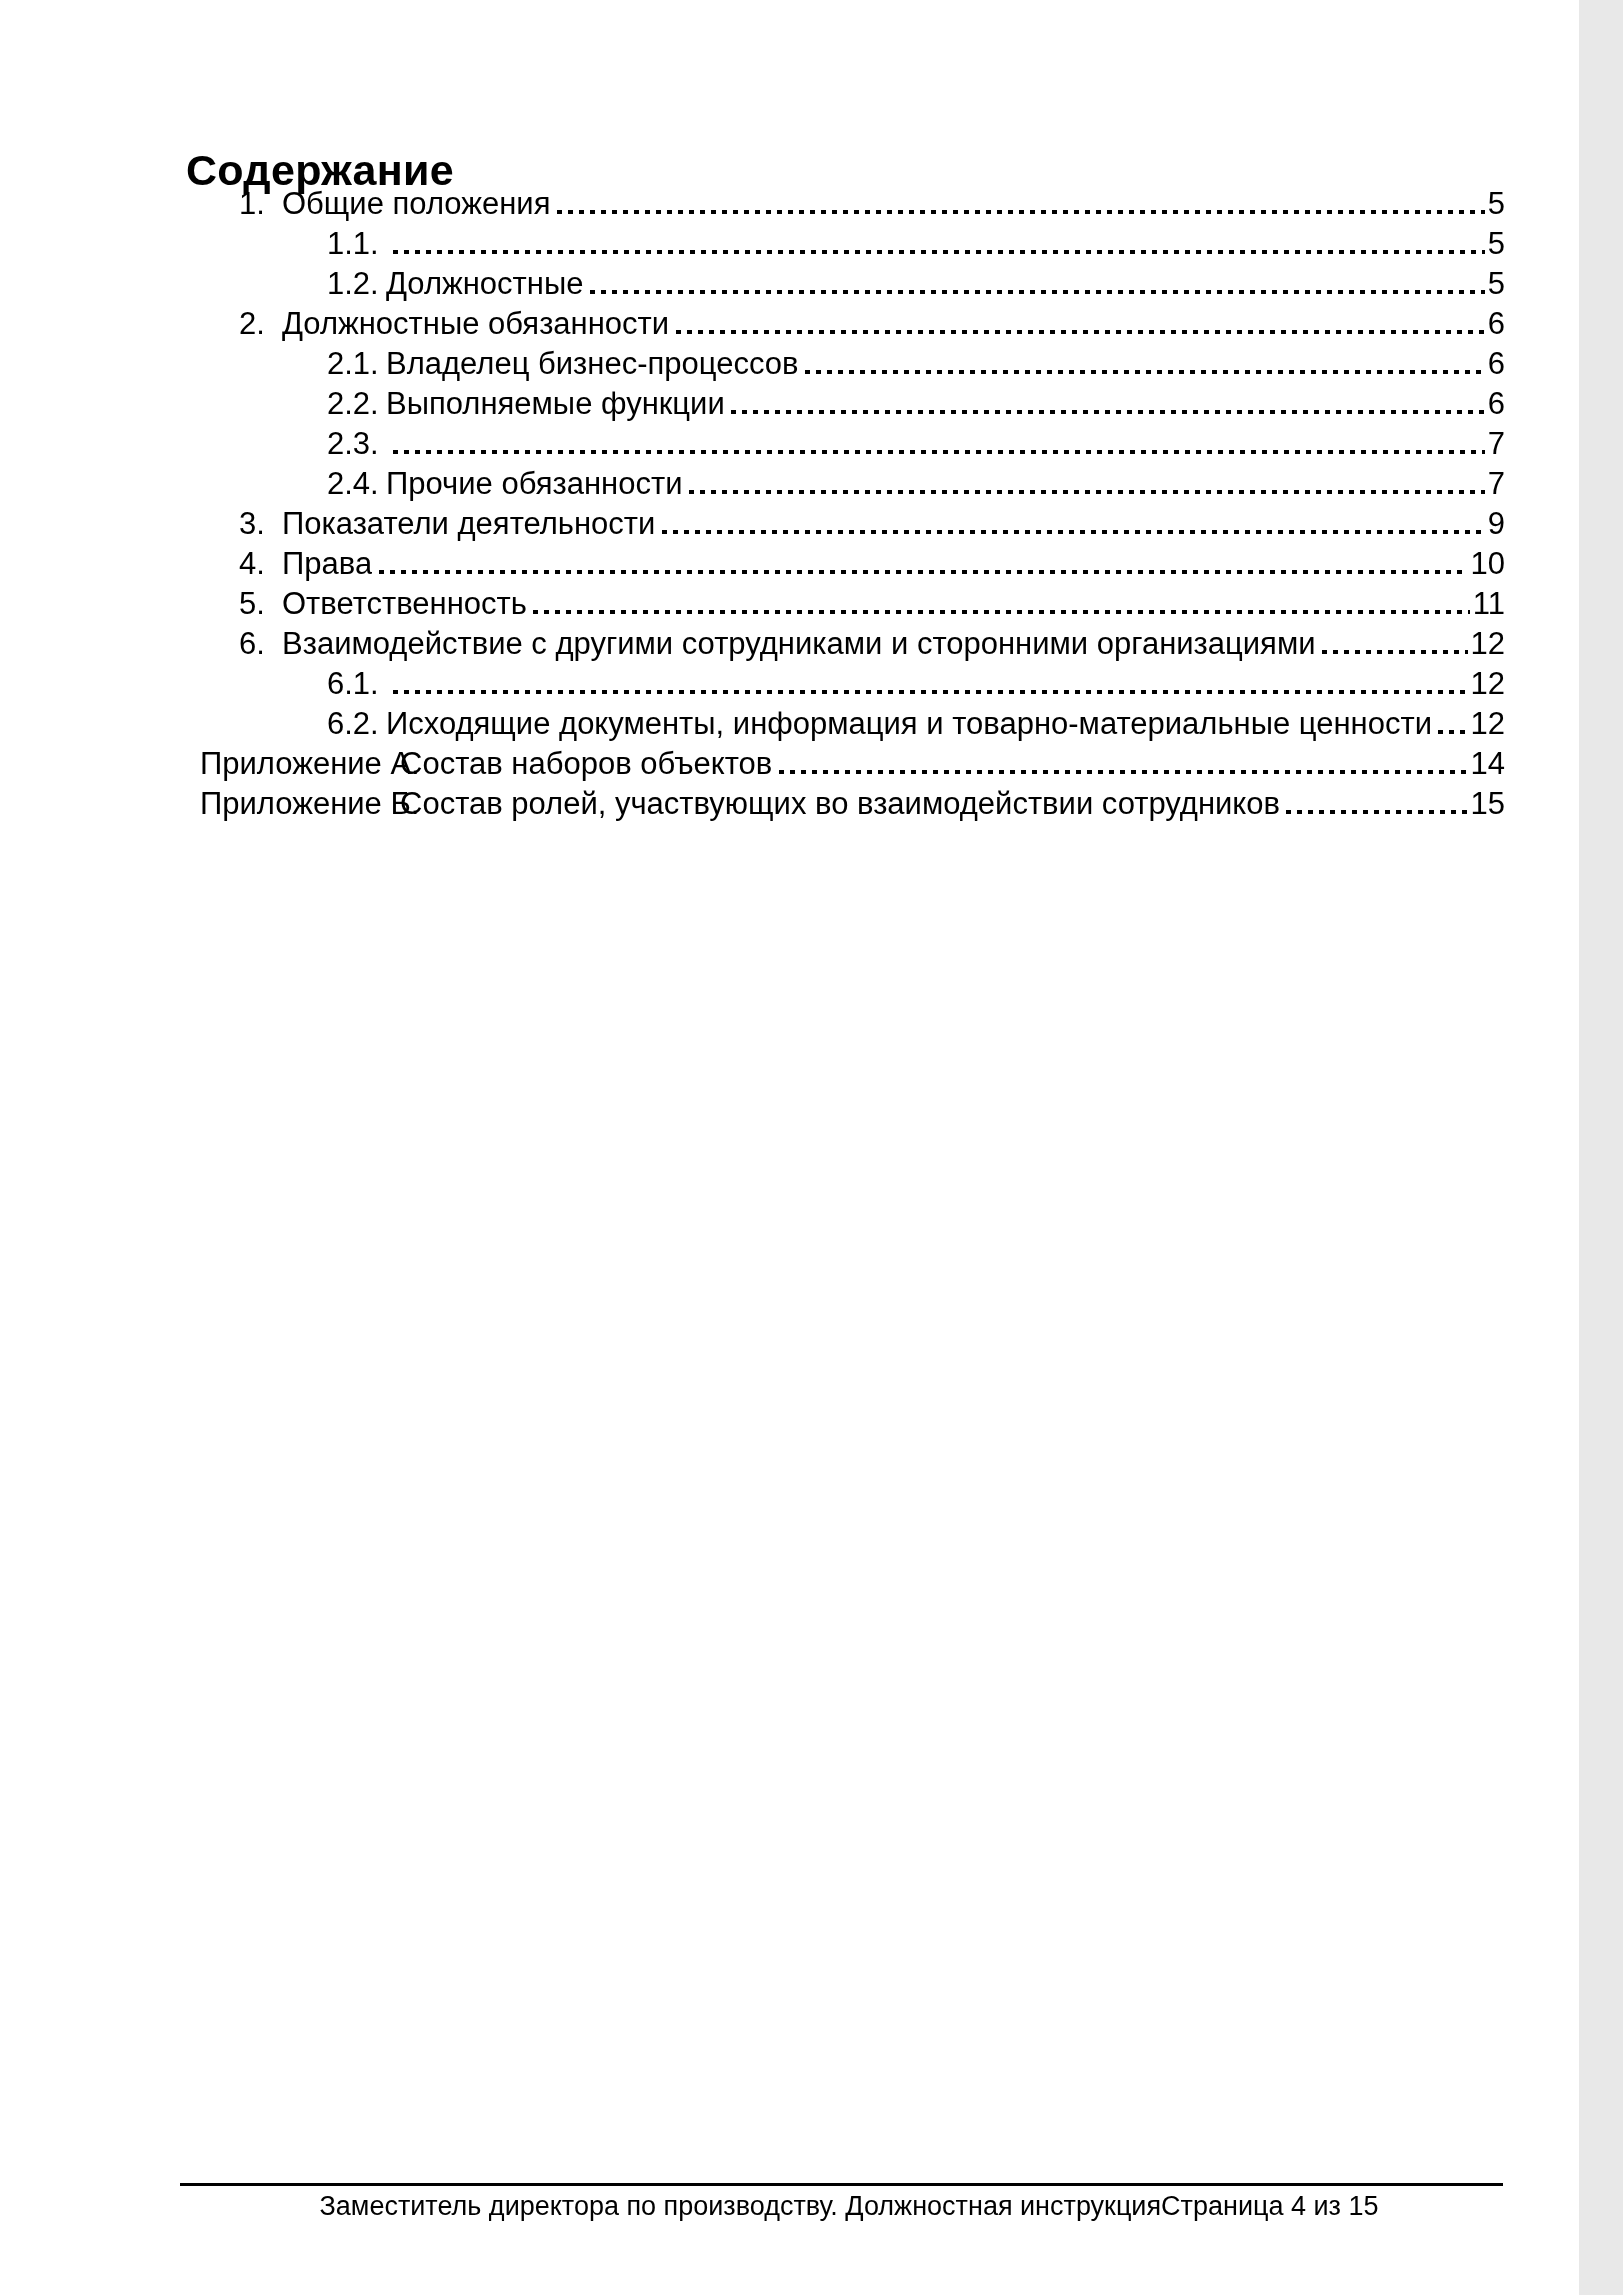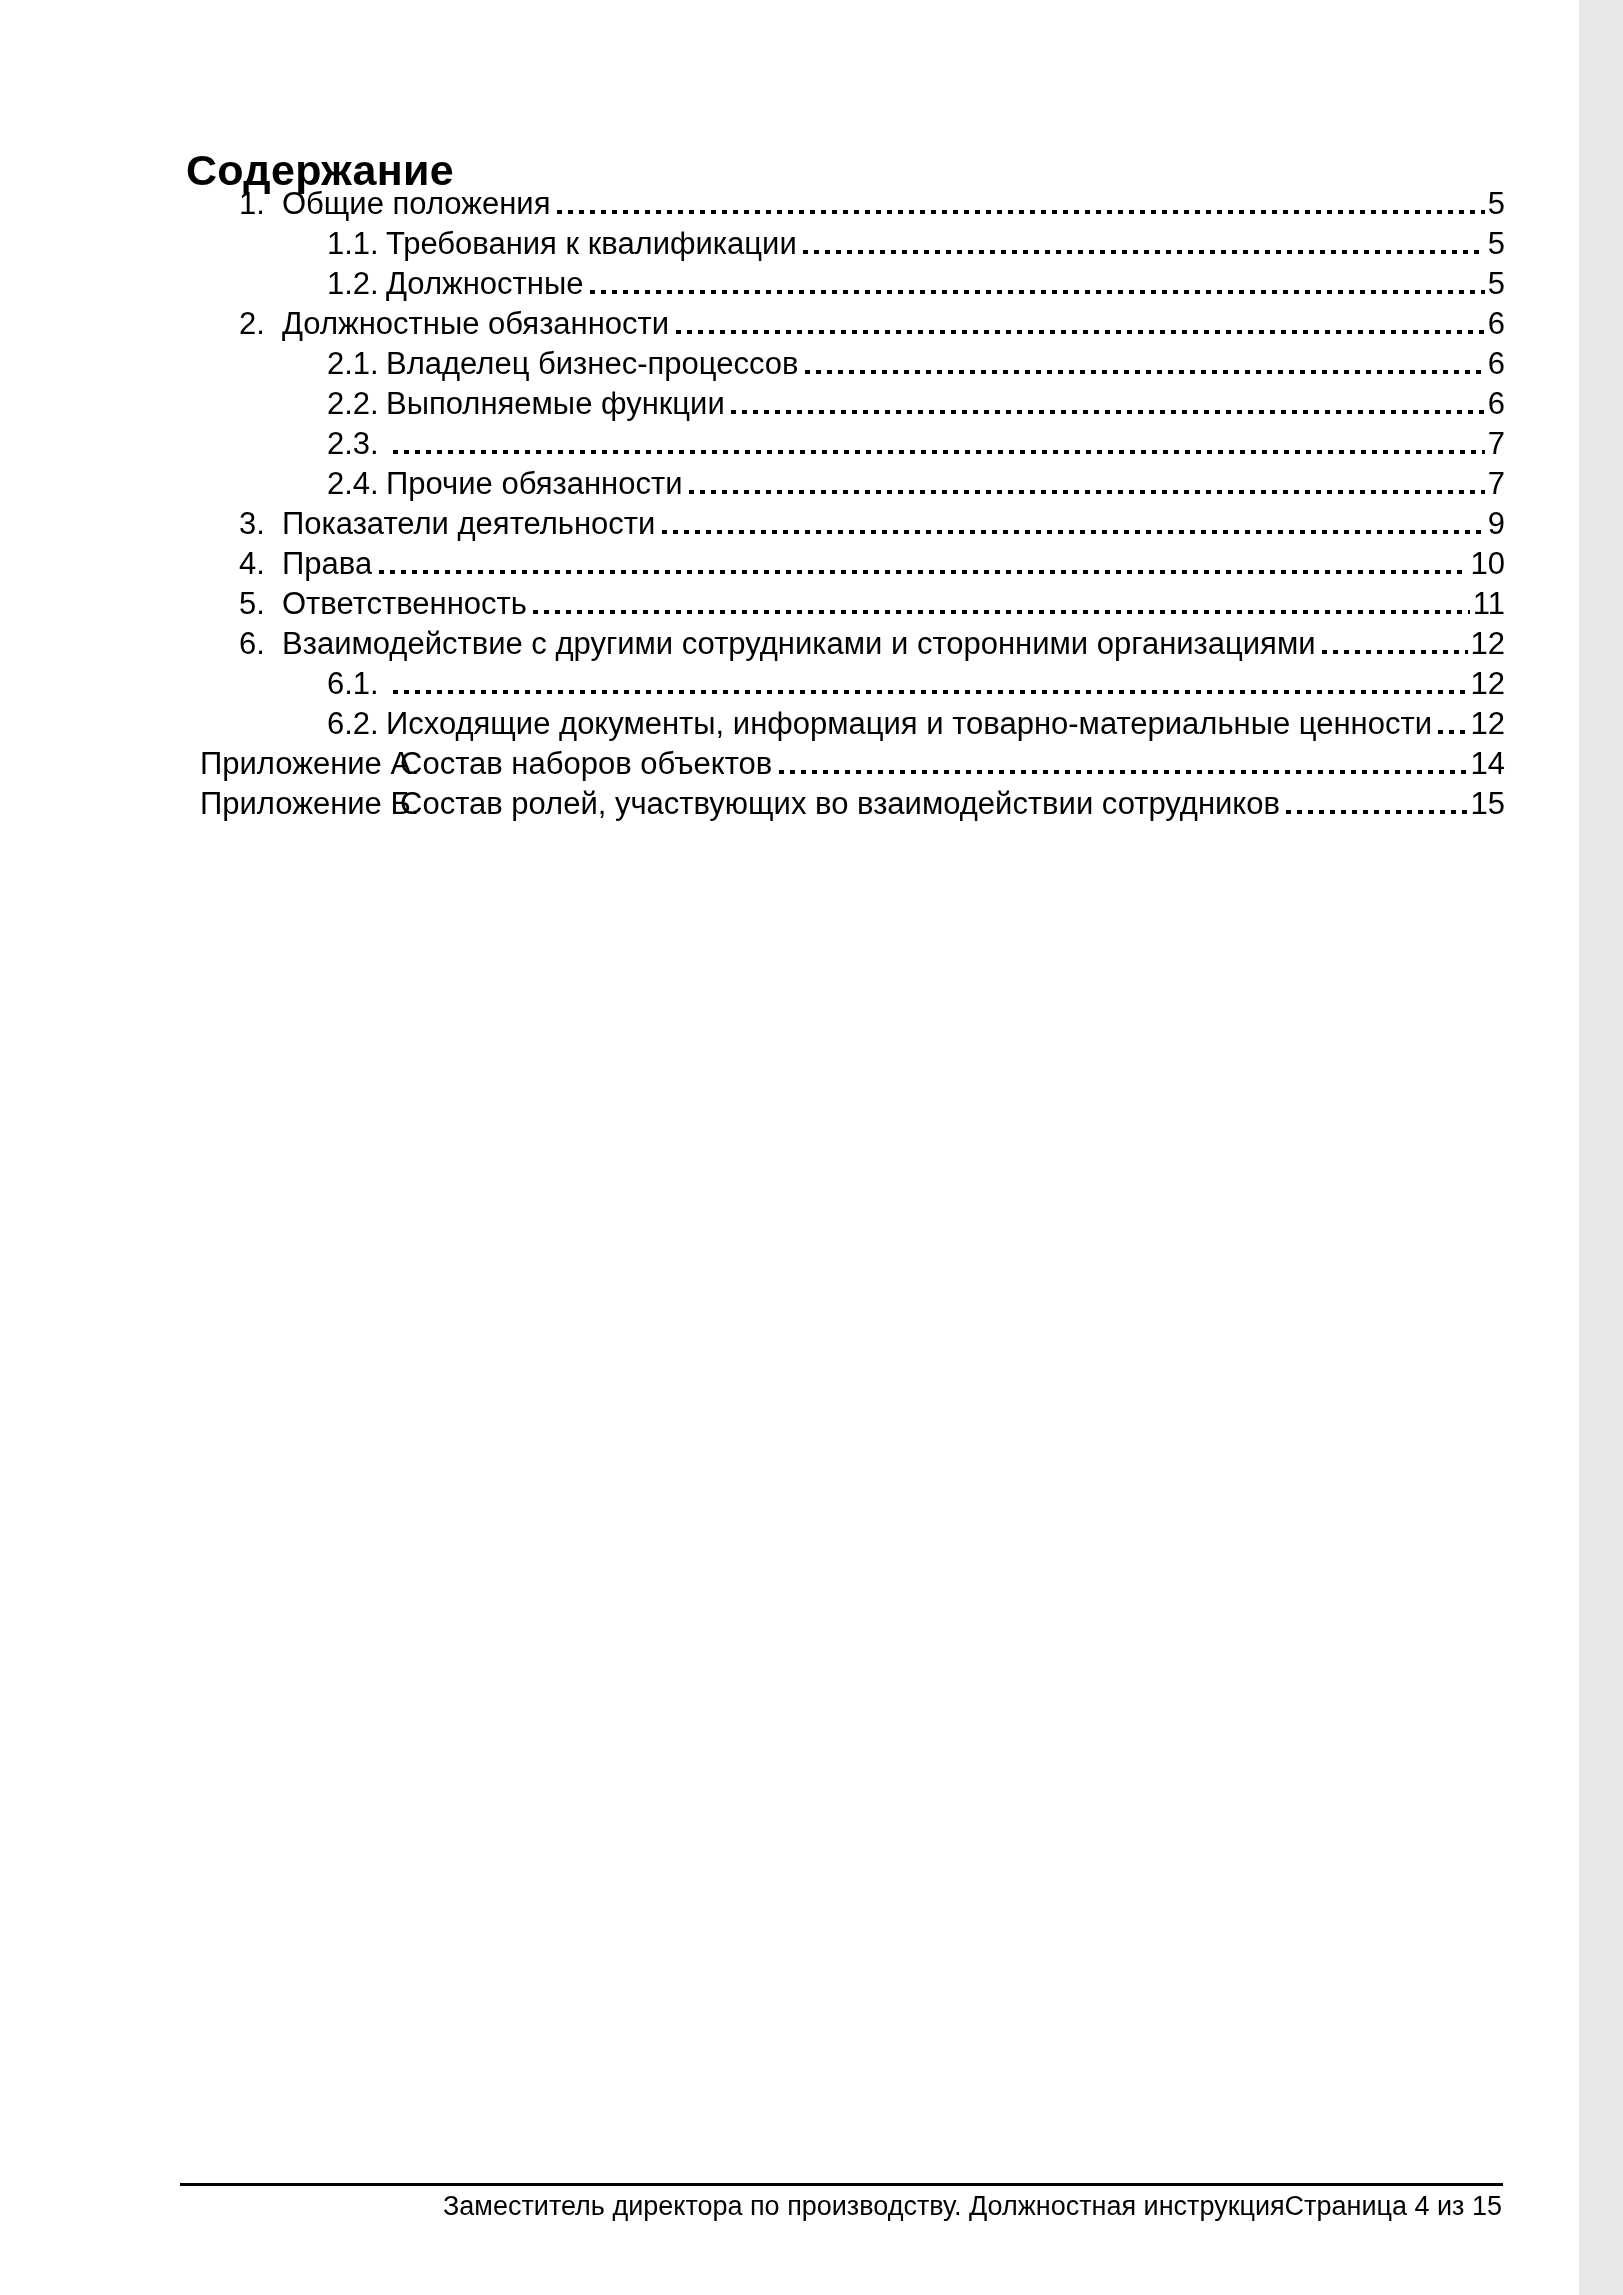--- a/index.html
+++ b/index.html
@@ -75,21 +75,21 @@
     width: 1323px;
     height: 2.6px;
     background: #000000;
   }
   .footer {
     position: absolute;
     left: 196px;
     top: 2190px;
     width: 1306px;
     display: flex;
-    justify-content: flex-end;
+    justify-content: center;
     align-items: baseline;
     font-size: 27px;
     line-height: 1.2;
     white-space: nowrap;
   }
 </style>
 </head>
 <body>
 
 <div class="page">
@@ -98,21 +98,20 @@
 
   <nav class="toc" id="toc">
       <div class="toc-row lvl1">
       <span class="toc-num">1.</span>
       <span class="toc-label">Общие положения</span>
       <span class="toc-leader"></span>
       <span class="toc-page">5</span>
     </div>
       <div class="toc-row lvl2">
       <span class="toc-num">1.1.</span>
-      <span class="toc-label">Требования к квалификации</span>
       <span class="toc-leader"></span>
       <span class="toc-page">5</span>
     </div>
       <div class="toc-row lvl2">
       <span class="toc-num">1.2.</span>
       <span class="toc-label">Должностные</span>
       <span class="toc-leader"></span>
       <span class="toc-page">5</span>
     </div>
       <div class="toc-row lvl1">

